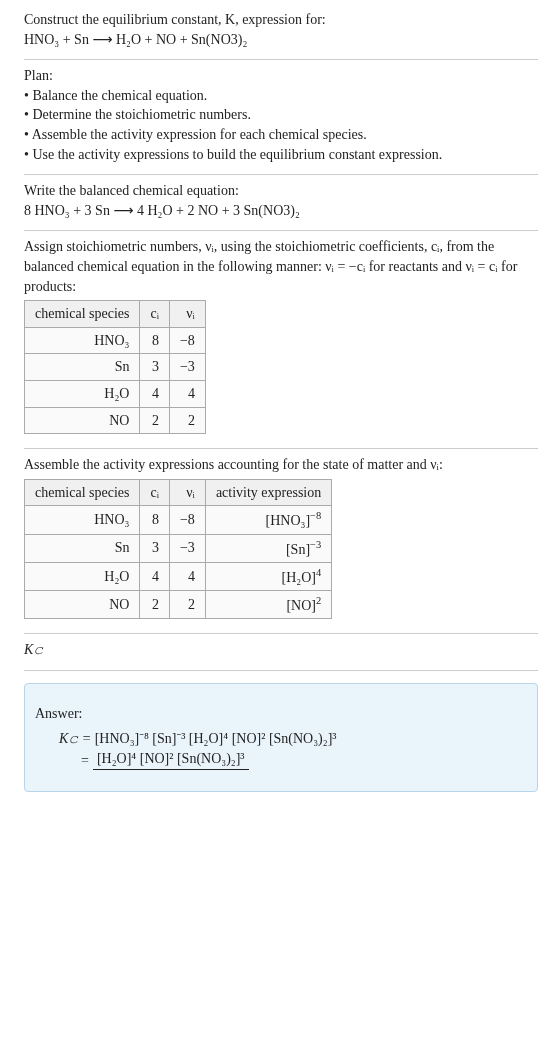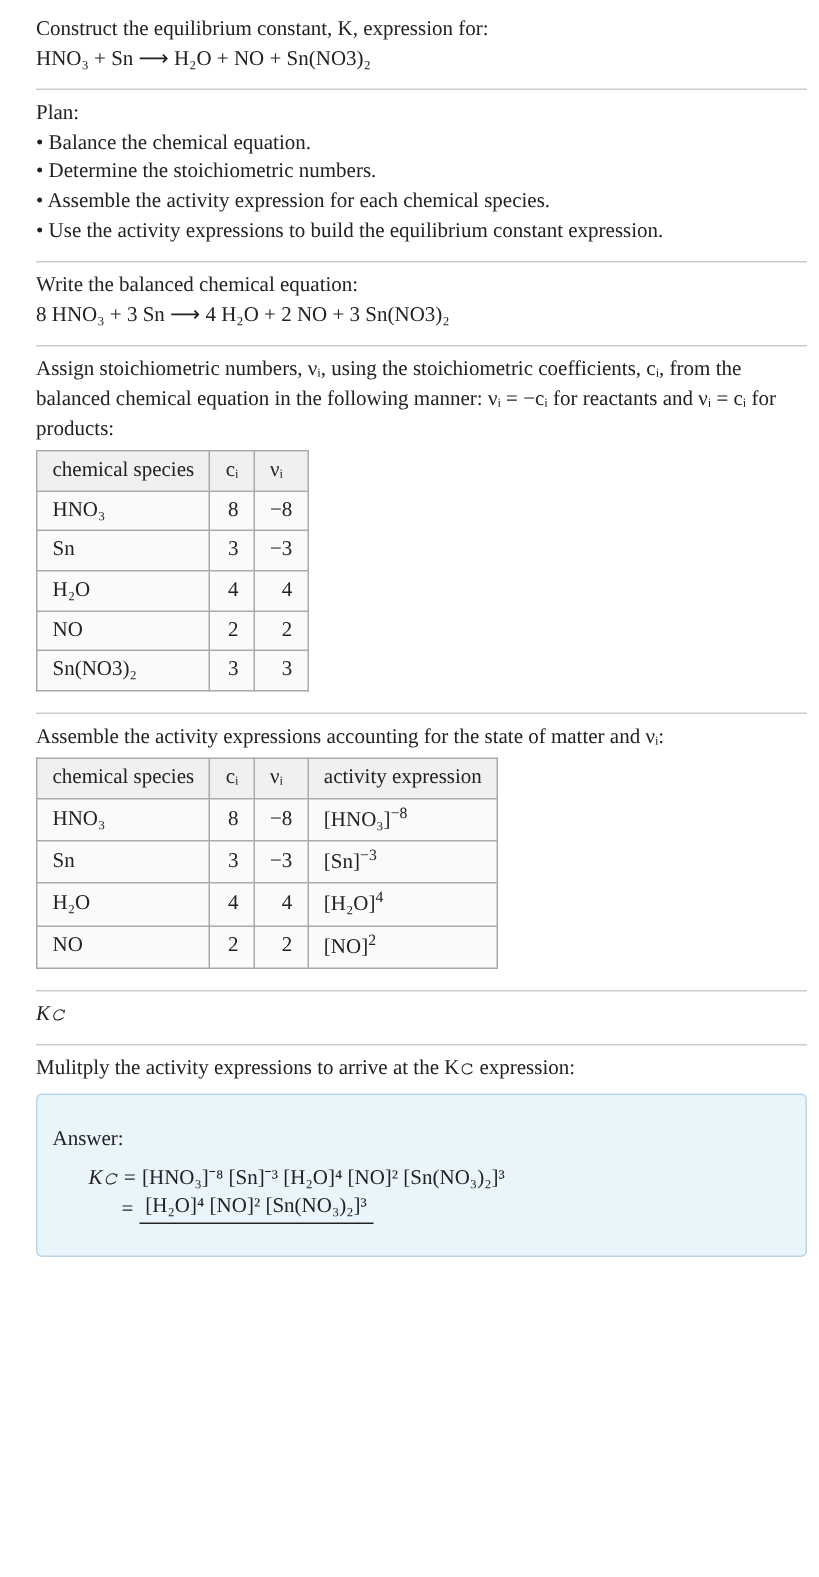--- a/index.html
+++ b/index.html
@@ -24,21 +24,21 @@
 .section:last-of-type {
   border-bottom: none;
 }
 table {
   border-collapse: collapse;
   margin: 4px 0;
 }
 th, td {
   border: 1px solid #aaa;
   padding: 3px 10px;
-  text-align: left;
+  text-align: right;
   font-weight: normal;
   background: #fafafa;
 }
 th {
   background: #f0f0f0;
 }
 .num {
   text-align: right;
 }
 .answer-box {
@@ -124,25 +124,20 @@
     <tr>
       <td>H₂O</td>
       <td class="num">4</td>
       <td class="num">4</td>
     </tr>
     <tr>
       <td>NO</td>
       <td class="num">2</td>
       <td class="num">2</td>
     </tr>
-    <tr>
-      <td>Sn(NO3)₂</td>
-      <td class="num">3</td>
-      <td class="num">3</td>
-    </tr>
   </tbody>
     </table>
 </div>
 
 <div class="section">
   <div>Assemble the activity expressions accounting for the state of matter and νᵢ:</div>
   <table>
     <tbody>
         <tr>
       <th>chemical species</th>
@@ -176,21 +171,20 @@
     </tr>
   </tbody>
     </table>
 </div>
 
 <div class="section">
   <div><i>K𝚌</i></div>
 </div>
 
 <div class="section" style="border-bottom:none;">
-  <div>Mulitply the activity expressions to arrive at the K𝚌 expression:</div>
 
   <div class="answer-box">
     <div class="answer-label">Answer:</div>
     <div class="indent">
       <div>
         <i>K𝚌 = </i><span>[HNO₃]⁻⁸ [Sn]⁻³ [H₂O]⁴ [NO]² [Sn(NO₃)₂]³</span>
       </div>
       <div class="kc-line" style="margin-left:22px;">
         <span class="kc-eq">= </span>
         <span class="frac">

